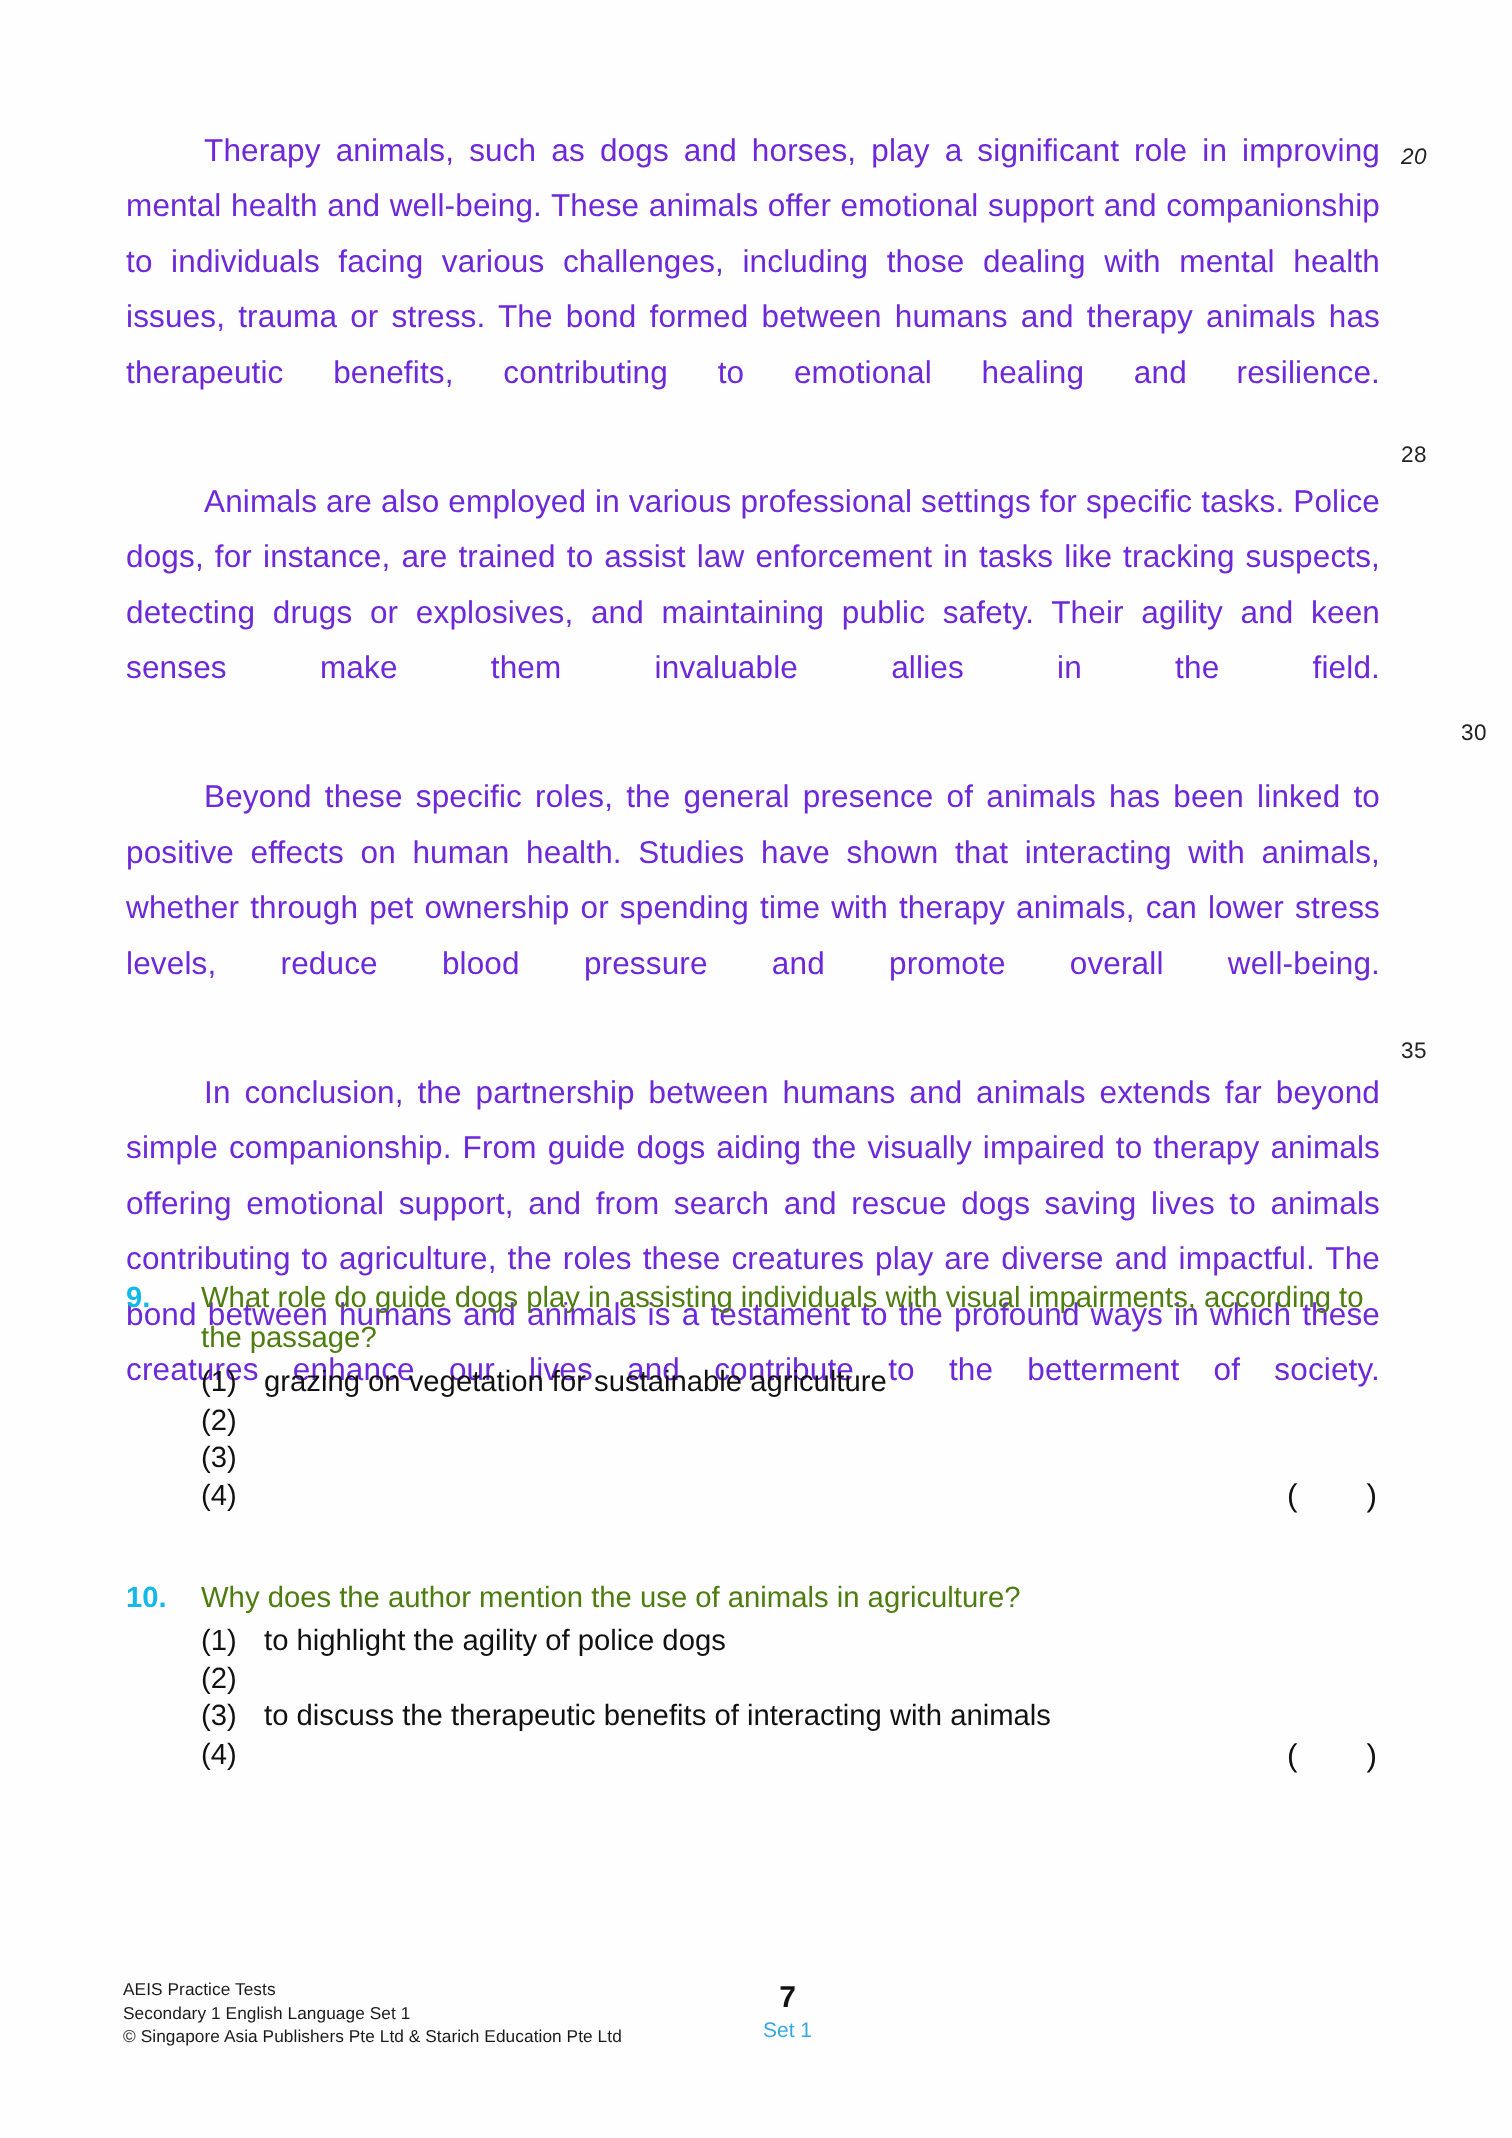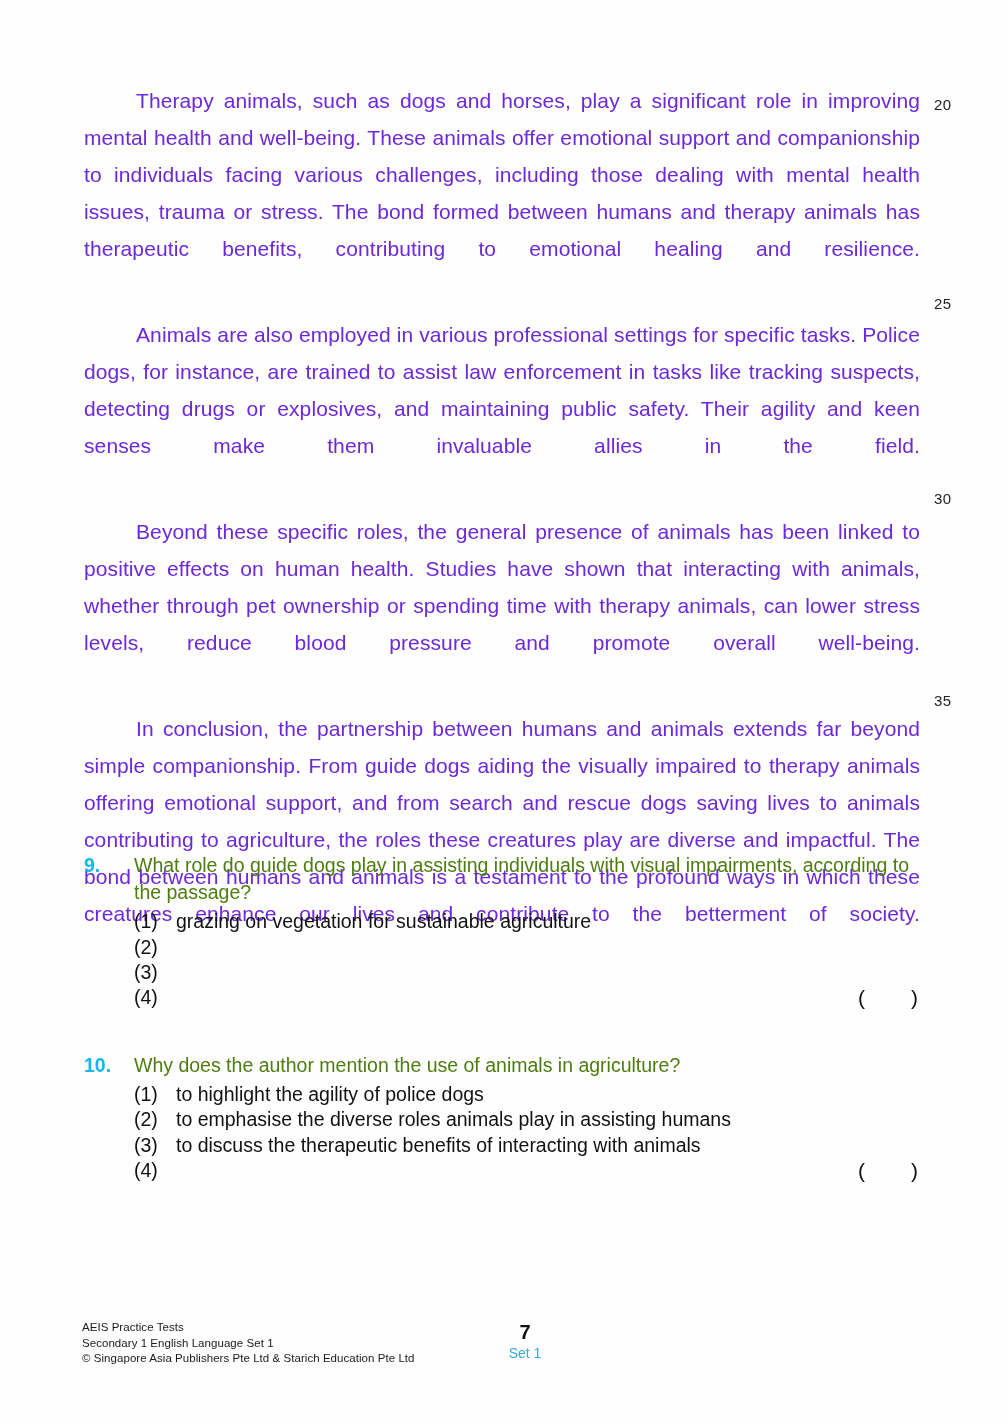--- a/index.html
+++ b/index.html
@@ -187,23 +187,23 @@
 <div id="page">
 
   <div id="passage">
     <p class="para">Therapy animals, such as dogs and horses, play a significant role in improving mental health and well-being. These animals offer emotional support and companionship to individuals facing various challenges, including those dealing with mental health issues, trauma or stress. The bond formed between humans and therapy animals has therapeutic benefits, contributing to emotional healing and resilience.</p>
     <p class="para">Animals are also employed in various professional settings for specific tasks. Police dogs, for instance, are trained to assist law enforcement in tasks like tracking suspects, detecting drugs or explosives, and maintaining public safety. Their agility and keen senses make them invaluable allies in the field.</p>
     <p class="para">Beyond these specific roles, the general presence of animals has been linked to positive effects on human health. Studies have shown that interacting with animals, whether through pet ownership or spending time with therapy animals, can lower stress levels, reduce blood pressure and promote overall well-being.</p>
     <p class="para last">In conclusion, the partnership between humans and animals extends far beyond simple companionship. From guide dogs aiding the visually impaired to therapy animals offering emotional support, and from search and rescue dogs saving lives to animals contributing to agriculture, the roles these creatures play are diverse and impactful. The bond between humans and animals is a testament to the profound ways in which these creatures enhance our lives and contribute to the betterment of society.</p>
   </div>
 
   <div id="line-numbers">
-    <span class="linenum" style="top:86px;">20</span>
-    <span class="linenum" style="top:285px;">25</span>
-    <span class="linenum" style="top:480px;">30</span>
+    <span class="linenum" style="top:86px;font-style:italic;">20</span>
+    <span class="linenum" style="top:285px;">28</span>
+    <span class="linenum" style="top:470px;margin-left:40px;">30</span>
     <span class="linenum" style="top:682px;">35</span>
   </div>
 
   <div id="questions">
 
     <div class="question-block">
       <div class="q-head">
         <span class="q-num">9.</span>
         <span class="q-text">What role do guide dogs play in assisting individuals with visual impairments, according to the passage?</span>
       </div>
@@ -230,21 +230,20 @@
         <span class="q-num wide">10.</span>
         <span class="q-text">Why does the author mention the use of animals in agriculture?</span>
       </div>
       <div class="options">
         <div class="option-row">
           <span class="opt-num">(1)</span>
           <span class="opt-label">to highlight the agility of police dogs</span>
         </div>
         <div class="option-row">
           <span class="opt-num">(2)</span>
-          <span class="opt-label">to emphasise the diverse roles animals play in assisting humans</span>
         </div>
         <div class="option-row">
           <span class="opt-num">(3)</span>
           <span class="opt-label">to discuss the therapeutic benefits of interacting with animals</span>
         </div>
         <div class="option-row">
           <span class="opt-num">(4)</span>
           <span class="answer-bracket"><span>(</span><span class="gap"></span><span>)</span></span>
         </div>
       </div>

